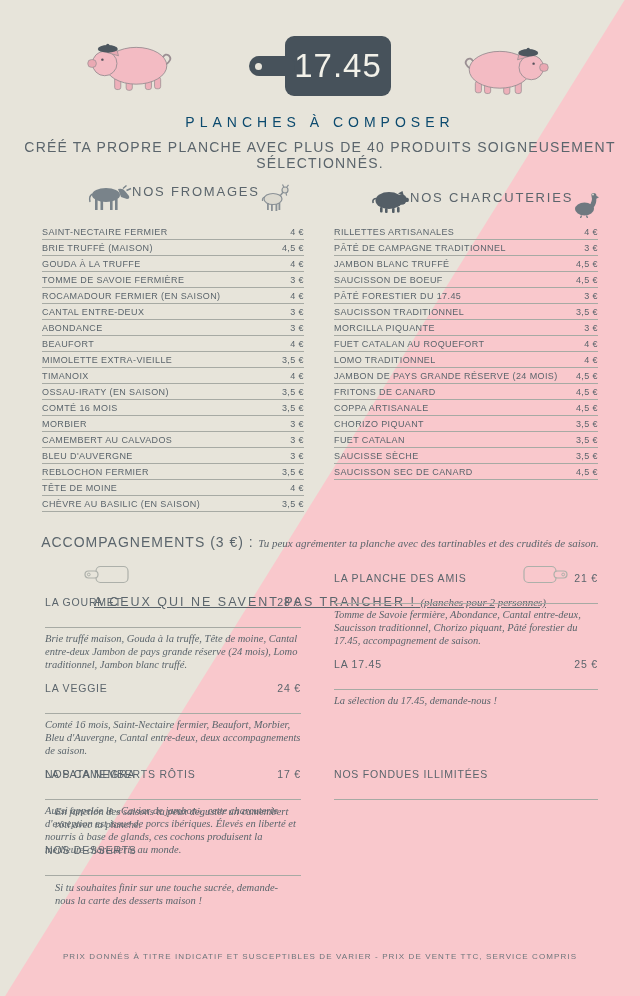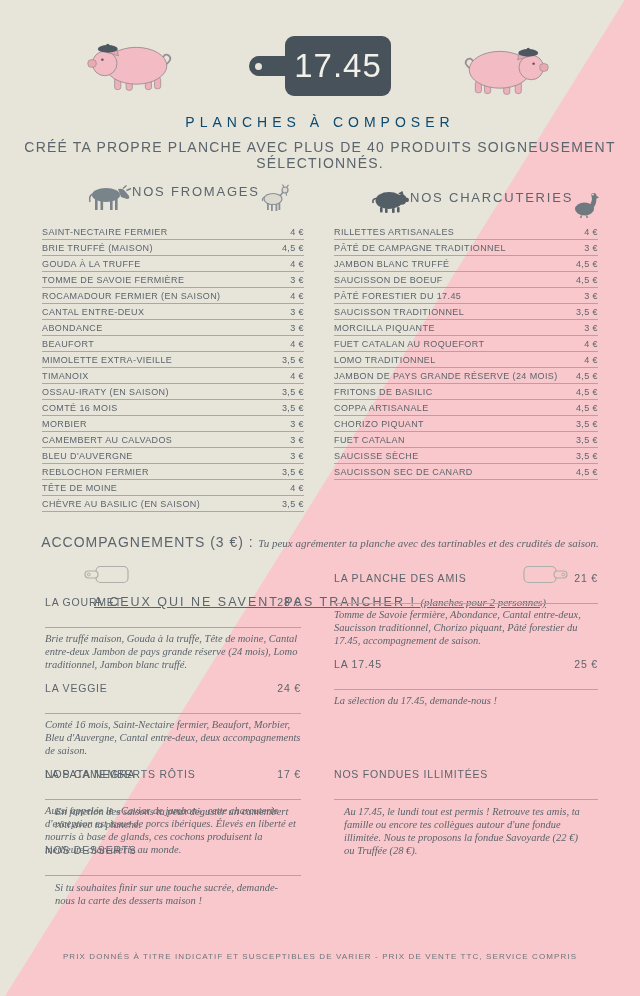--- a/index.html
+++ b/index.html
@@ -318,21 +318,21 @@
           <span class="name">LOMO TRADITIONNEL</span>
           <span class="price">4 €</span>
         </div>
 
         <div class="menu-row">
           <span class="name">JAMBON DE PAYS GRANDE RÉSERVE (24 MOIS)</span>
           <span class="price">4,5 €</span>
         </div>
 
         <div class="menu-row">
-          <span class="name">FRITONS DE BASILIC</span>
+          <span class="name">FRITONS DE CANARD</span>
           <span class="price">4,5 €</span>
         </div>
 
         <div class="menu-row">
           <span class="name">COPPA ARTISANALE</span>
           <span class="price">4,5 €</span>
         </div>
 
         <div class="menu-row">
           <span class="name">CHORIZO PIQUANT</span>
@@ -435,19 +435,18 @@
           </div>
           <div class="pl-desc">Si tu souhaites finir sur une touche sucrée, demande-nous la carte des desserts maison !</div>
         </div>
       </div>
     <div class="col extras-right">
 
         <div class="ex-entry">
           <div class="pl-head">
             <span>NOS FONDUES ILLIMITÉES</span>
           </div>
-          <div class="pl-desc">Au 17.45, le lundi tout est permis ! Retrouve tes amis, ta famille ou encore tes collègues autour d'une fondue illimitée. Nous te proposons la fondue Savoyarde (22 €) ou Truffée (28 €).</div>
         </div>
       </div>
 
     <div class="footer-note">PRIX DONNÉS À TITRE INDICATIF ET SUSCEPTIBLES DE VARIER - PRIX DE VENTE TTC, SERVICE COMPRIS</div>
   </div>
 </div>
 
 </body></html>

